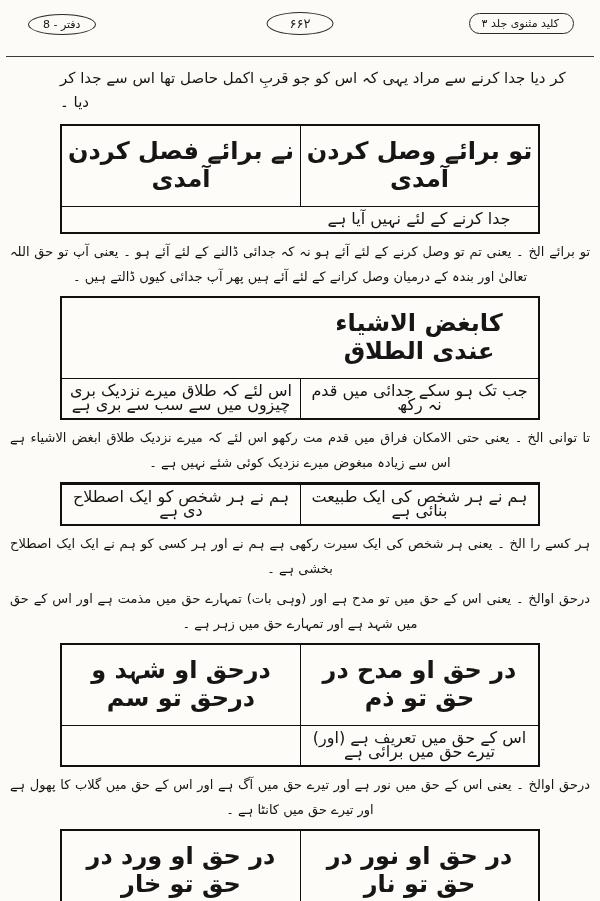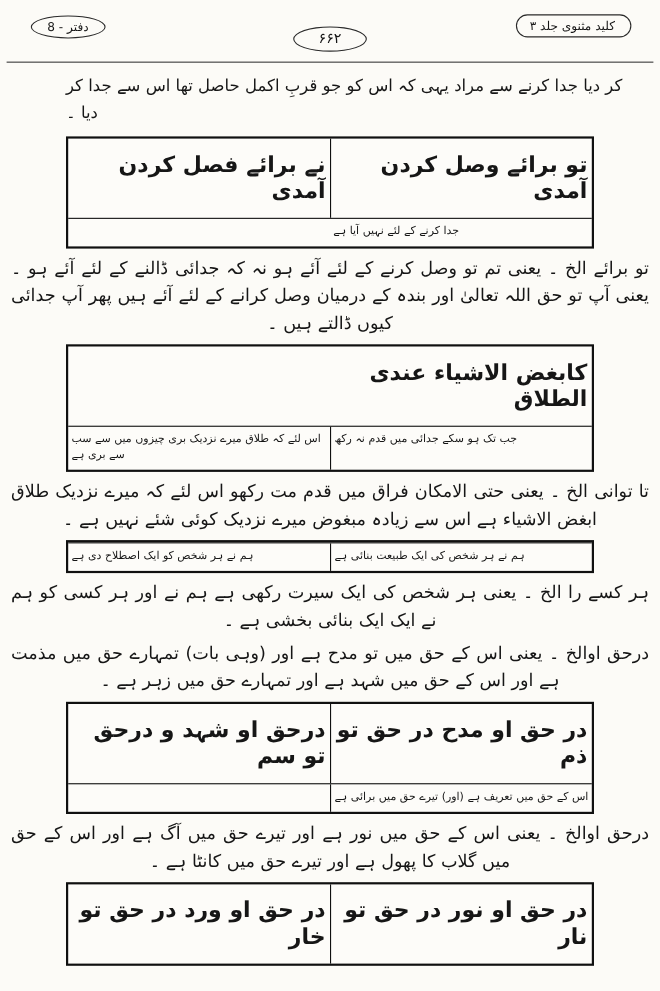--- a/index.html
+++ b/index.html
@@ -20,56 +20,56 @@
     direction:rtl;
     font-size:11px;
     line-height:1;
     padding:4px 14px;
     background:#fcfbf7;
     white-space:nowrap;
   }
   .badge.oval   { border-radius:50%; }
   .badge.pill   { border-radius:12px;padding-left:12px; }
   .badge-left   { left:28px; top:14px; }
-  .badge-center { left:50%; top:24px; transform:translateX(-50%); font-size:13px; letter-spacing:2px; padding:4px 22px; }
+  .badge-center { left:50%; top:12px; transform:translateX(-50%); font-size:13px; letter-spacing:2px; padding:4px 22px; }
   .badge-right  { right:26px; top:13px; }
   .rule { border:none; border-top:1.3px solid #3a3a3a; margin:8px 6px 0 6px; }
 
   
   .intro {
     direction:rtl; text-align:left;
     font-size:15px; line-height:24px;
     padding:9px 16px 3px 60px;
   }
   .para {
     direction:rtl;
-    font-size:16px; line-height:25px;
+    font-size:13px; line-height:25px;
     margin:3px 10px 5px 10px;
     text-align:justify;
     text-align-last:center;
   }
 
   
   .couplet {
     width:476px;
     margin:7px auto 5px auto;
     border:2px solid #101010;
     direction:rtl;
     background:#fdfcf9;
   }
   .verses, .glosses { display:grid; grid-template-columns:1fr 1fr; }
   .verse {
-    font-size:20px; font-weight:bold;
-    text-align:right;
+    font-size:24px; font-weight:bold;
+    text-align:center;
     padding:11px 4px 13px 4px;
   }
   .glosses { border-top:1.6px solid #101010; }
   .gloss {
-    font-size:10px;
-    text-align:left;
+    font-size:16px;
+    text-align:center;
     padding:5px 3px 6px 3px;
     line-height:14px;
   }
   
   .verse.first, .gloss.first { border-left:1.6px solid #101010; }
 </style>
 </head>
 <body>
 
 <div class="page">
@@ -106,21 +106,21 @@
   <div class="para">تا توانی الخ ۔ یعنی حتی الامکان فراق میں قدم مت رکھو اس لئے کہ میرے نزدیک طلاق ابغض الاشیاء ہے اس سے زیادہ مبغوض میرے نزدیک کوئی شئے نہیں ہے ۔</div>
 
   <div class="couplet">
     <div class="verses">
     </div>
     <div class="glosses">
       <div class="gloss first">ہم نے ہر شخص کی ایک طبیعت بنائی ہے</div>
       <div class="gloss">ہم نے ہر شخص کو ایک اصطلاح دی ہے</div>
     </div>
   </div>
-  <div class="para">ہر کسے را الخ ۔ یعنی ہر شخص کی ایک سیرت رکھی ہے ہم نے اور ہر کسی کو ہم نے ایک ایک بنائی بخشی ہے ۔</div>
+  <div class="para">ہر کسے را الخ ۔ یعنی ہر شخص کی ایک سیرت رکھی ہے ہم نے اور ہر کسی کو ہم نے ایک ایک اصطلاح بخشی ہے ۔</div>
   <div class="para">درحق اوالخ ۔ یعنی اس کے حق میں تو مدح ہے اور (وہی بات) تمہارے حق میں مذمت ہے اور اس کے حق میں شہد ہے اور تمہارے حق میں زہر ہے ۔</div>
 
   <div class="couplet">
     <div class="verses">
       <div class="verse first">در حق او مدح در حق تو ذم</div>
       <div class="verse">درحق او شہد و درحق تو سم</div>
     </div>
     <div class="glosses">
       <div class="gloss first">اس کے حق میں تعریف ہے (اور) تیرے حق میں برائی ہے</div>
     </div>

